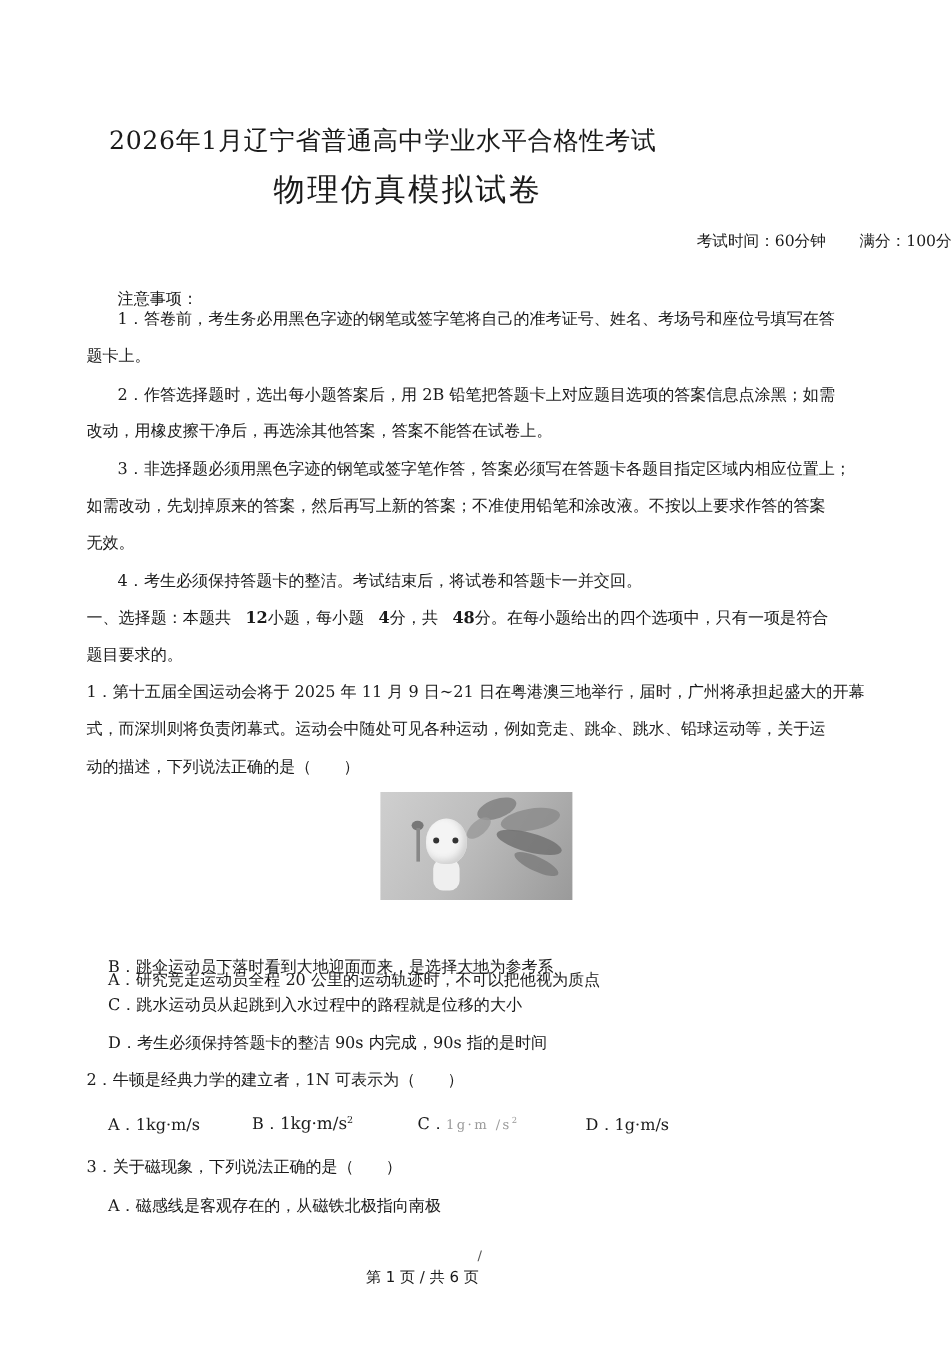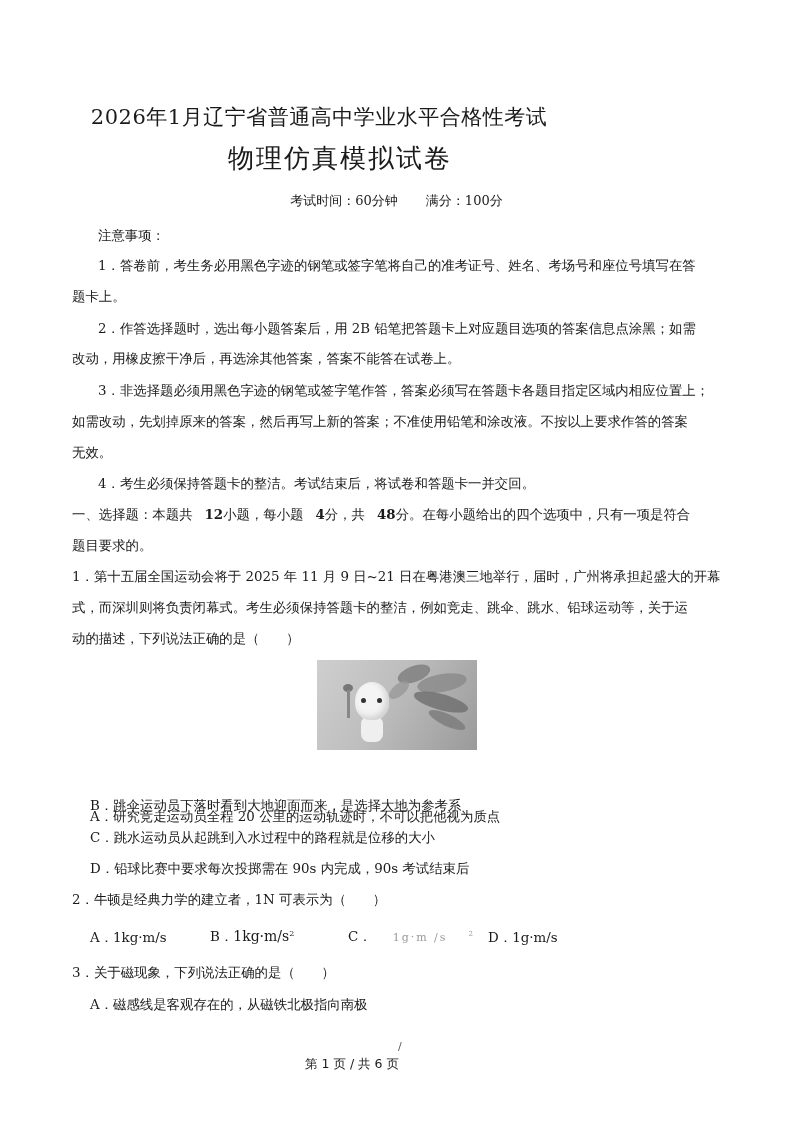--- a/index.html
+++ b/index.html
@@ -1,84 +1,84 @@
 <!DOCTYPE html>
 <html><head>
 <meta charset="utf-8">
 <style>
   html, body { margin: 0; padding: 0; background: #ffffff; }
   body { width: 793px; height: 1122px; position: relative; overflow: hidden;
          font-family: "DejaVu Serif", "Liberation Serif", serif; color: #1a1a1a; }
   .abs { position: absolute; white-space: nowrap; }
   .title1 { top: 103px; left: 0; width: 638px; text-align: center; font-size: 21px; letter-spacing: 0.5px; }
   .title2 { top: 141px; left: 0; width: 680px; text-align: center; font-size: 26px; letter-spacing: 2px; }
-  .meta { top: 192px; left: 0; width: 793px; text-align: center; font-size: 13px; }
+  .meta { top: 192px; left: 0; width: 793px; text-align: right; font-size: 13px; }
   .meta .gap { display: inline-block; width: 28px; }
   .line { font-size: 13.4px; left: 72px; }
   .indent { left: 98px; }
   .opt { left: 90px; font-size: 13.4px; }
   b { font-weight: bold; margin-left: 12px; }
   .img-box { position: absolute; left: 317px; top: 660px; width: 160px; height: 90px;
              background: linear-gradient(120deg, #cfcfcf 0%, #bdbdbd 45%, #9a9a9a 100%); overflow: hidden; }
   .mascot-body { position: absolute; left: 38px; top: 22px; width: 34px; height: 38px; border-radius: 50% 50% 45% 45%; background: #f4f4f4; box-shadow: inset -3px -3px 6px #cfcfcf; }
   .mascot-legs { position: absolute; left: 44px; top: 56px; width: 22px; height: 26px; border-radius: 8px; background: #efefef; }
   .mascot-eye { position: absolute; width: 5px; height: 5px; border-radius: 50%; background: #333; }
   .torch { position: absolute; left: 30px; top: 30px; width: 3px; height: 28px; background: #888; }
   .torch-top { position: absolute; left: 26px; top: 24px; width: 10px; height: 8px; border-radius: 50%; background: #777; }
   .flame { position: absolute; border-radius: 50% 50% 50% 50%; background: #7d7d7d; opacity: 0.8; }
-  .faint { color: #9a9a9a; font-size: 11px; letter-spacing: 2px; margin-left: 21px; }
+  .faint { color: #9a9a9a; font-size: 11px; letter-spacing: 2px; }
   .footer-slash { top: 1040px; left: 398px; font-size: 11px; color: #555; font-family: "DejaVu Sans", sans-serif; }
   .footer { top: 1056px; left: 0; width: 704px; text-align: center; font-size: 12.5px; font-family: "DejaVu Sans", sans-serif; }
 </style>
 </head>
 <body>
 
 <div class="abs title1">2026年1月辽宁省普通高中学业水平合格性考试</div>
 <div class="abs title2">物理仿真模拟试卷</div>
 <div class="abs meta">
   <span>考试时间：60分钟</span><span class="gap"></span><span>满分：100分</span>
 </div>
 
-<div class="abs line indent" style="top:227px;">注意事项：</div>
+<div class="abs line indent" style="top:240px;">注意事项：</div>
 <div class="abs line indent" style="top:257px;">1．答卷前，考生务必用黑色字迹的钢笔或签字笔将自己的准考证号、姓名、考场号和座位号填写在答</div>
 <div class="abs line" style="top:288px;text-align:center;">题卡上。</div>
 <div class="abs line indent" style="top:320px;">2．作答选择题时，选出每小题答案后，用 2B 铅笔把答题卡上对应题目选项的答案信息点涂黑；如需</div>
 <div class="abs line" style="top:350px;">改动，用橡皮擦干净后，再选涂其他答案，答案不能答在试卷上。</div>
 <div class="abs line indent" style="top:382px;">3．非选择题必须用黑色字迹的钢笔或签字笔作答，答案必须写在答题卡各题目指定区域内相应位置上；</div>
 <div class="abs line" style="top:413px;">如需改动，先划掉原来的答案，然后再写上新的答案；不准使用铅笔和涂改液。不按以上要求作答的答案</div>
 <div class="abs line" style="top:444px;">无效。</div>
 <div class="abs line indent" style="top:475px;">4．考生必须保持答题卡的整洁。考试结束后，将试卷和答题卡一并交回。</div>
 
 <div class="abs line" style="top:506px;">
   <span>一、选择题：本题共</span><b>12</b><span>小题，每小题</span><b>4</b><span>分，共</span><b>48</b><span>分。在每小题给出的四个选项中，只有一项是符合</span>
 </div>
 <div class="abs line" style="top:537px;">题目要求的。</div>
 
 <div class="abs line" style="top:568px;">1．第十五届全国运动会将于 2025 年 11 月 9 日~21 日在粤港澳三地举行，届时，广州将承担起盛大的开幕</div>
-<div class="abs line" style="top:599px;">式，而深圳则将负责闭幕式。考生必须保持答题卡的整洁，例如竞走、跳伞、跳水、铅球运动等，关于运</div>
+<div class="abs line" style="top:599px;">式，而深圳则将负责闭幕式。运动会中随处可见各种运动，例如竞走、跳伞、跳水、铅球运动等，关于运</div>
 <div class="abs line" style="top:630px;">动的描述，下列说法正确的是（　　）</div>
 
 <div class="img-box">
   <div class="flame" style="left:80px;top:6px;width:34px;height:16px;transform:rotate(-20deg);"></div>
   <div class="flame" style="left:100px;top:14px;width:50px;height:18px;transform:rotate(-10deg);background:#8a8a8a;"></div>
   <div class="flame" style="left:96px;top:34px;width:56px;height:16px;transform:rotate(15deg);background:#6e6e6e;"></div>
   <div class="flame" style="left:70px;top:24px;width:24px;height:12px;transform:rotate(-40deg);background:#999;"></div>
   <div class="flame" style="left:110px;top:54px;width:40px;height:12px;transform:rotate(25deg);background:#7a7a7a;"></div>
   <div class="torch-top"></div>
   <div class="torch"></div>
   <div class="mascot-legs"></div>
   <div class="mascot-body"></div>
   <div class="mascot-eye" style="left:44px;top:38px;"></div>
   <div class="mascot-eye" style="left:60px;top:38px;"></div>
 </div>
 
 <div class="abs opt" style="top:808px;">A．研究竞走运动员全程 20 公里的运动轨迹时，不可以把他视为质点</div>
 <div class="abs opt" style="top:797px;">B．跳伞运动员下落时看到大地迎面而来，是选择大地为参考系</div>
 <div class="abs opt" style="top:829px;">C．跳水运动员从起跳到入水过程中的路程就是位移的大小</div>
-<div class="abs opt" style="top:860px;">D．铅球比赛中要求每次投掷需在 90s 内完成，90s 考试结束后</div>
+<div class="abs opt" style="top:860px;">D．考生必须保持答题卡的整洁 90s 内完成，90s 指的是时间</div>
 
 <div class="abs line" style="top:891px;">2．牛顿是经典力学的建立者，1N 可表示为（　　）</div>
 <div class="abs opt" style="top:929px;left:90px;">
   <span>A．</span><span>1kg·m/s</span>
 </div>
 <div class="abs opt" style="top:928px;left:210px;">
   <span>B．</span><span style="font-size:14px;">1kg·m/s</span><sup style="font-size:8px;">2</sup>
 </div>
 <div class="abs opt" style="top:928px;left:348px;">
   <span>C．</span><span class="faint">1g·m /s</span><sup class="faint" style="font-size:7px;">2</sup>

